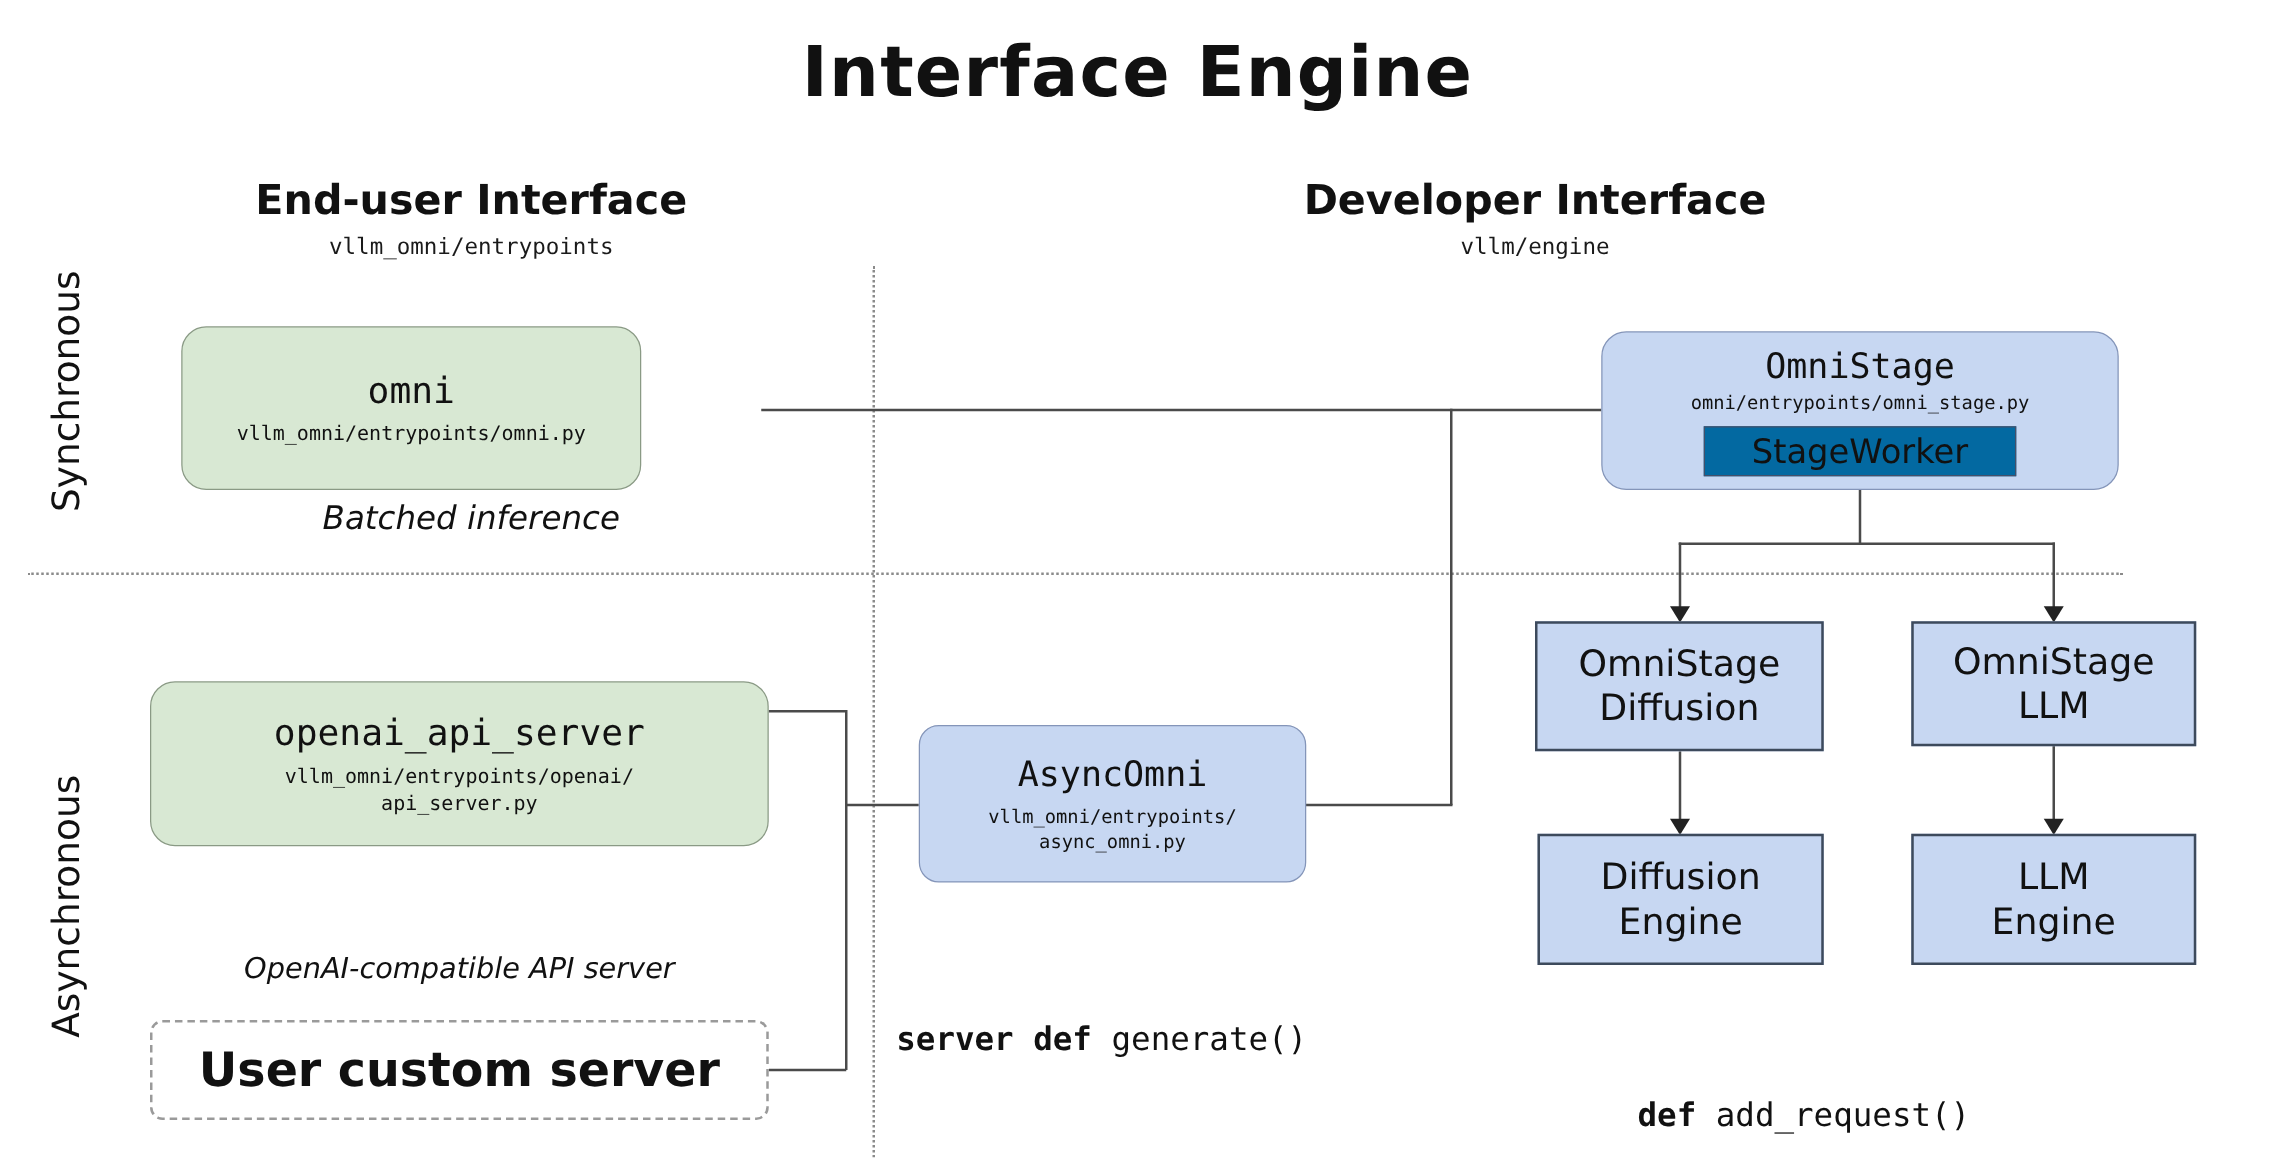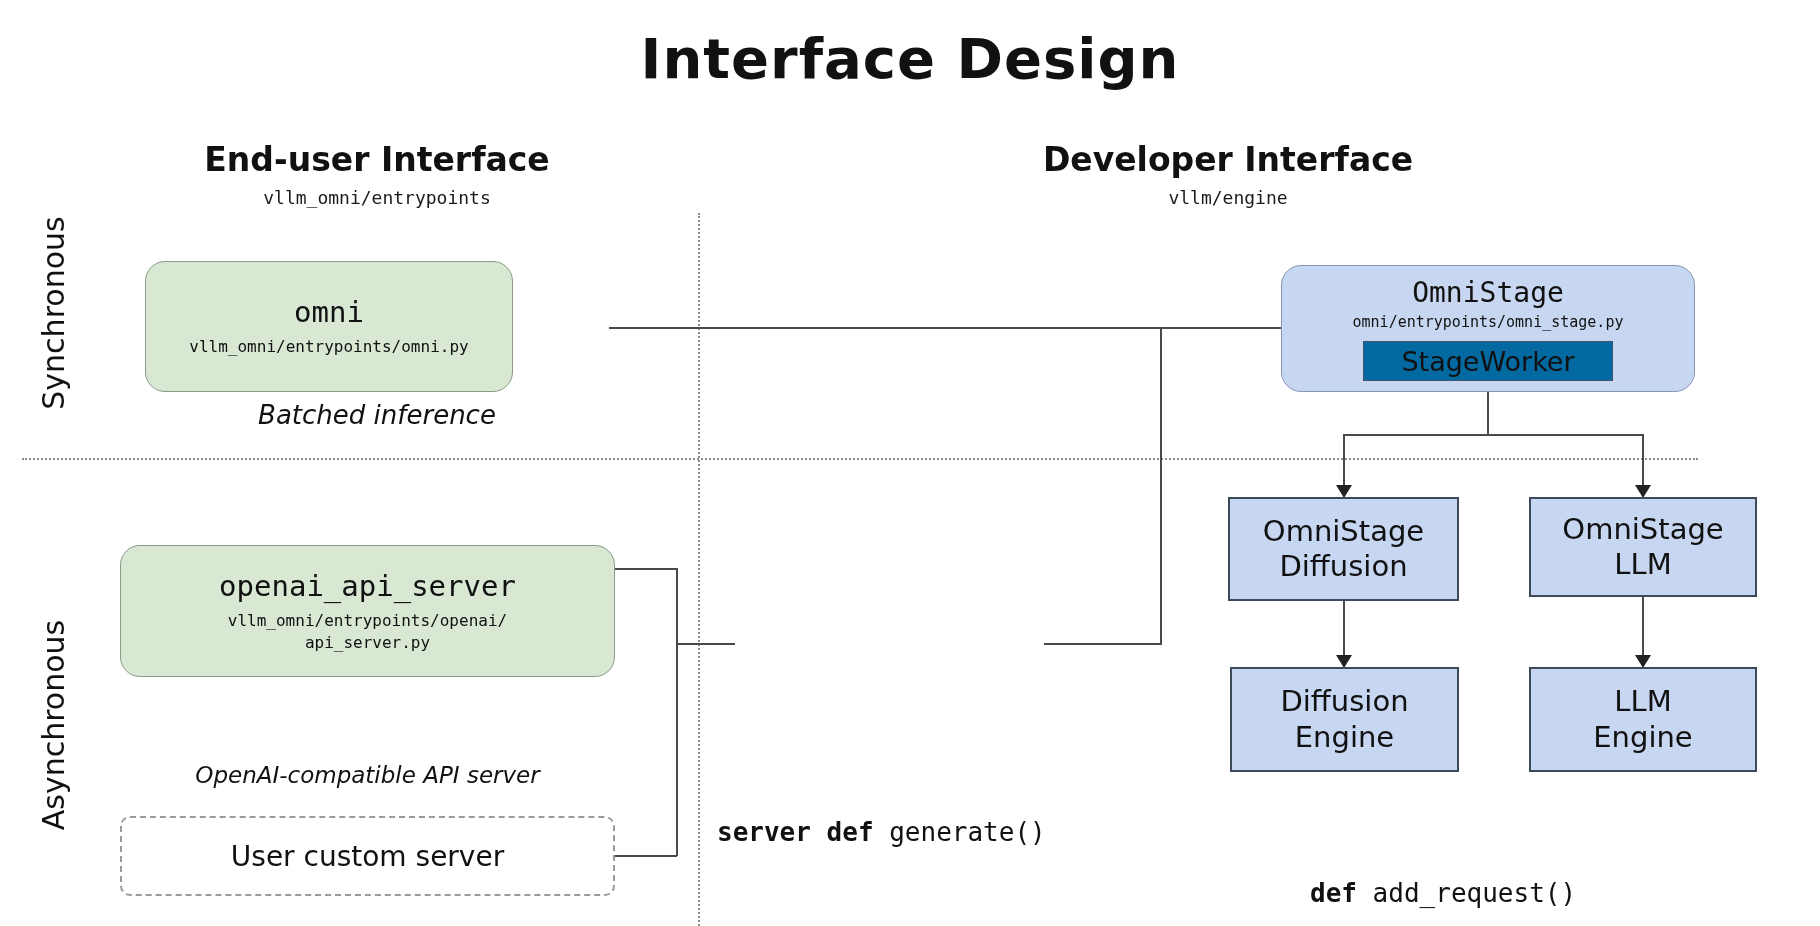--- a/index.html
+++ b/index.html
@@ -48,21 +48,21 @@
 
   .rect-label{font-size:29px; line-height:1.22; text-align:center;}
 
   .caption{position:absolute; text-align:center; font-style:italic;}
   .cap-batched{left:145px; top:400px; width:464px; font-size:26px;}
   .cap-openai{left:120px; top:762px; width:495px; font-size:23px;}
 
   .dashed-box{position:absolute; left:120px; top:816px; width:495px; height:80px;
               background:#fff; border:2px dashed #9a9a9a; border-radius:10px;
               display:flex; align-items:center; justify-content:center;}
-  .dashed-box .lbl{font-size:28px; font-weight:400;}
+  .dashed-box .lbl{font-size:38px; font-weight:700;}
 
   .code-block{position:absolute; font-size:26px; line-height:38px; white-space:pre;}
   .code-block .kw{font-weight:700;}
   .cb-async{left:717px; top:737px;}
   .cb-stage{left:1310px; top:798px;}
 
   
   .n-omni{left:145px; top:261px; width:368px; height:131px;}
   .n-omnistage{left:1281px; top:265px; width:414px; height:127px; justify-content:flex-start; padding-top:10px;}
   .n-omnistage .node-title{font-size:28px;}
@@ -74,21 +74,21 @@
   .n-osd{left:1228px; top:497px; width:231px; height:104px;}
   .n-osl{left:1529px; top:497px; width:228px; height:100px;}
   .n-de{left:1230px; top:667px; width:229px; height:105px;}
   .n-le{left:1529px; top:667px; width:228px; height:105px;}
 </style>
 </head>
 <body>
 
 <div class="canvas">
 
-  <div class="title">Interface Design</div>
+  <div class="title">Interface Engine</div>
 
   <div class="col-header hdr-developer">
     <div class="col-title">Developer Interface</div>
     <div class="col-sub mono">vllm/engine</div>
   </div>
 
   <div class="col-header hdr-enduser">
     <div class="col-title">End-user Interface</div>
     <div class="col-sub mono">vllm_omni/entrypoints</div>
   </div>
@@ -131,20 +131,24 @@
     <div class="node-path mono">omni/entrypoints/omni_stage.py</div>
     <div class="stageworker">StageWorker</div>
   </div>
 
   <div class="node round-green n-openai">
     <div class="node-title mono">openai_api_server</div>
     <div class="node-path mono"><span>vllm_omni/entrypoints/openai/</span><br><span>api_server.py</span></div>
   </div>
   <div class="caption cap-openai">OpenAI-compatible API server</div>
 
+  <div class="node round-blue n-asyncomni">
+    <div class="node-title mono">AsyncOmni</div>
+    <div class="node-path mono"><span>vllm_omni/entrypoints/</span><br><span>async_omni.py</span></div>
+  </div>
 
   <div class="dashed-box">
     <div class="lbl">User custom server</div>
   </div>
 
   <div class="node rect-blue n-osd">
     <div class="rect-label"><span>OmniStage</span><br><span>Diffusion</span></div>
   </div>
   <div class="node rect-blue n-osl">
     <div class="rect-label"><span>OmniStage</span><br><span>LLM</span></div>

